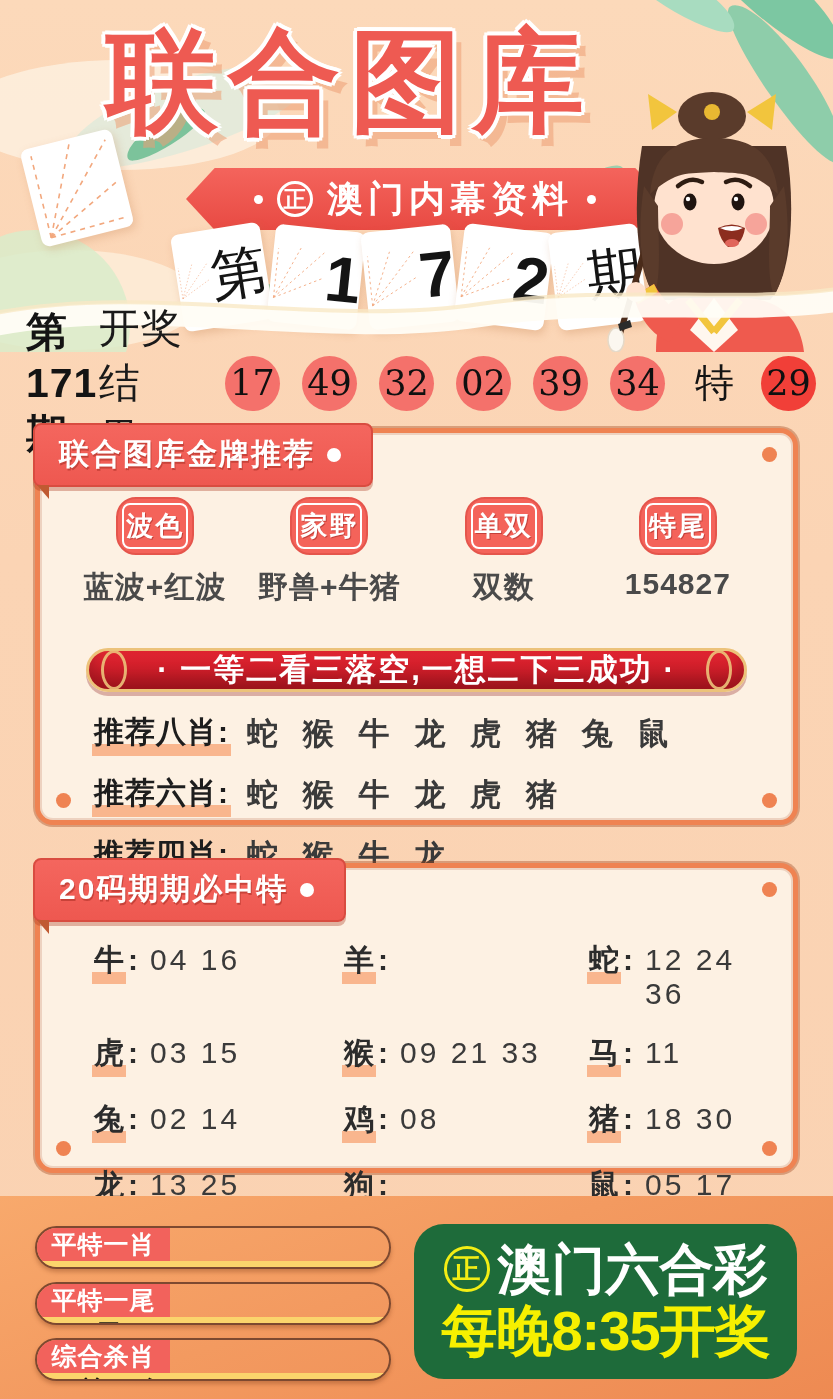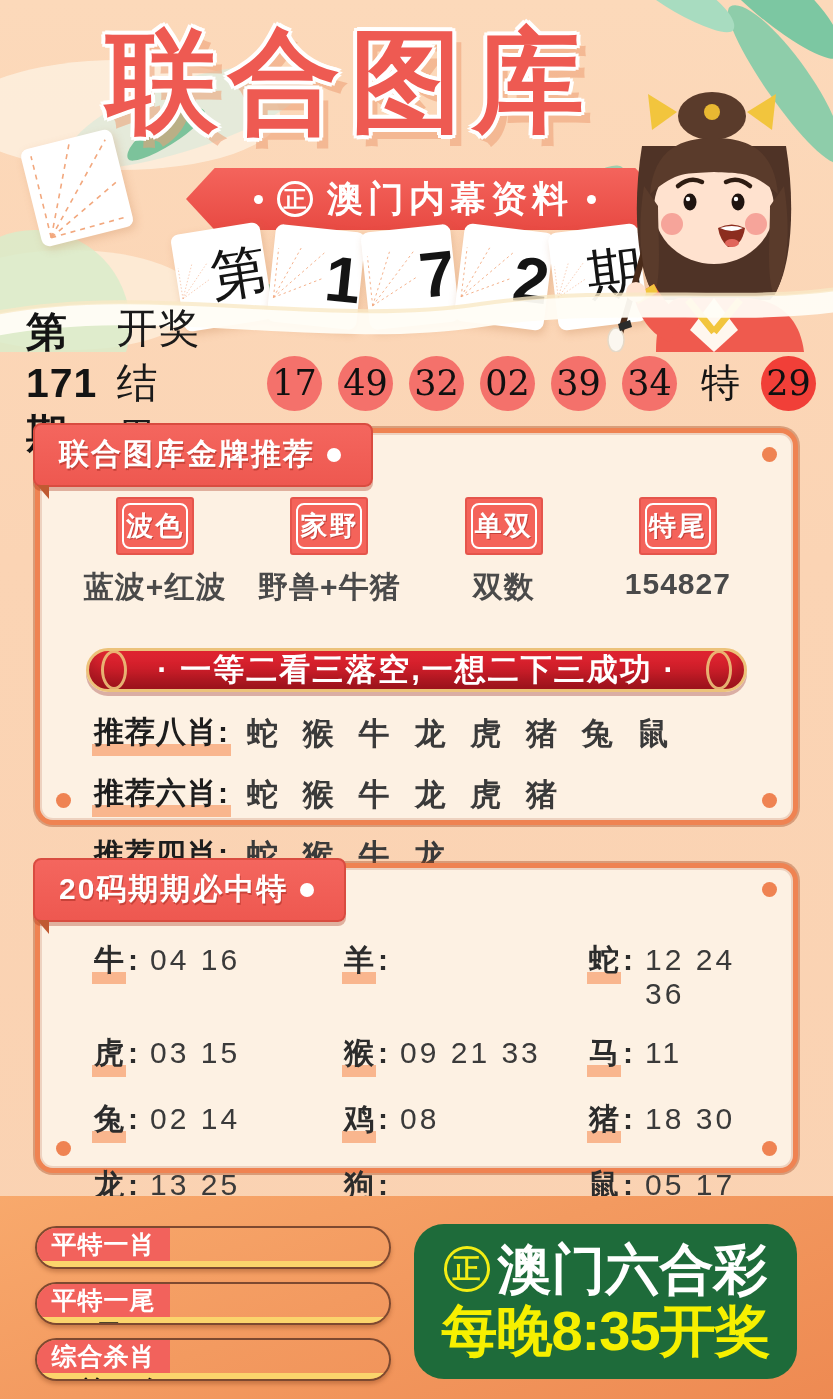--- a/index.html
+++ b/index.html
@@ -58,21 +58,21 @@
   .issue-digit .issue-char { font-size:64px; font-weight:800; font-family:"Liberation Sans", sans-serif; }
 
   .girl { position:absolute; left:592px; top:86px; }
   .wave { position:absolute; left:0; top:282px; width:833px; height:70px; }
 
   
   .results { position:absolute; top:352px; left:26px; width:790px; height:62px;
              display:flex; align-items:center; }
   .res-bold { font-size:41px; font-weight:800; color:#141414; letter-spacing:1px; }
   .res-rest { font-size:41px; color:#1a1a1a; font-family:"DejaVu Serif", serif; letter-spacing:1px; }
-  .balls { display:flex; align-items:center; gap:16px; margin-left:28px; }
+  .balls { display:flex; align-items:center; gap:22px; margin-left:28px; }
   .ball { width:55px; height:55px; border-radius:50%; background:#f4716b; color:#101010;
           display:flex; align-items:center; justify-content:center;
           font-size:35px; font-family:"DejaVu Serif", serif; }
   .ball.special { background:#f13f38; }
   .tag-te { font-size:39px; color:#141414; font-family:"DejaVu Serif", serif; margin:0 5px 0 8px; }
 
   
   .panel { position:absolute; left:35px; width:763px; background:#fdf1e3;
            border:5px solid #ef8352; border-radius:18px;
            box-shadow:0 0 0 2px rgba(166,74,34,.4), inset 0 0 0 2px rgba(166,74,34,.18); }
@@ -87,21 +87,21 @@
          box-shadow:0 4px 0 rgba(170,55,30,.35); z-index:3; }
   .tab::after { content:""; position:absolute; left:2px; bottom:-14px;
          border-top:14px solid #c05a32; border-left:12px solid transparent; }
   .tab-label { color:#fff; font-size:30px; font-weight:800; letter-spacing:2px;
          text-shadow:1px 2px 0 rgba(160,40,30,.5); white-space:nowrap; }
   .tab-dot { width:14px; height:14px; border-radius:50%; background:#fff; }
 
   .cats { display:grid; grid-template-columns:1fr 1fr 1fr 1fr; margin:64px 28px 0 28px; text-align:center; }
   .badge { position:relative; display:inline-block; background:#f4635a; border:2px solid #e5554c;
            color:#fff; font-size:27px; font-weight:800; letter-spacing:2px;
-           padding:9px 8px; border-radius:3px; text-shadow:1px 1px 0 rgba(150,30,25,.5); }
+           padding:9px 8px; border-radius:20px; text-shadow:1px 1px 0 rgba(150,30,25,.5); }
   .badge::after { content:""; position:absolute; inset:4px; border:2.5px solid #fff; border-radius:8px; }
   .cat-val { margin-top:12px; font-size:30px; font-weight:600; color:#4a4a4a; letter-spacing:1px; }
 
   .banner { position:relative; margin:40px 46px 0 46px; height:44px; border-radius:30px;
             background:linear-gradient(180deg,#e02531,#c01722); border:3px solid #ecc27a;
             box-shadow:0 4px 0 rgba(140,20,20,.3), inset 0 -12px 16px rgba(0,0,0,.2);
             display:flex; align-items:center; justify-content:center; }
   .banner::before,.banner::after { content:""; position:absolute; top:50%; transform:translateY(-50%);
             width:20px; height:34px; border:3px solid #ecc27a; border-radius:50%; opacity:.9; }
   .banner::before { left:12px; } .banner::after { right:12px; }

